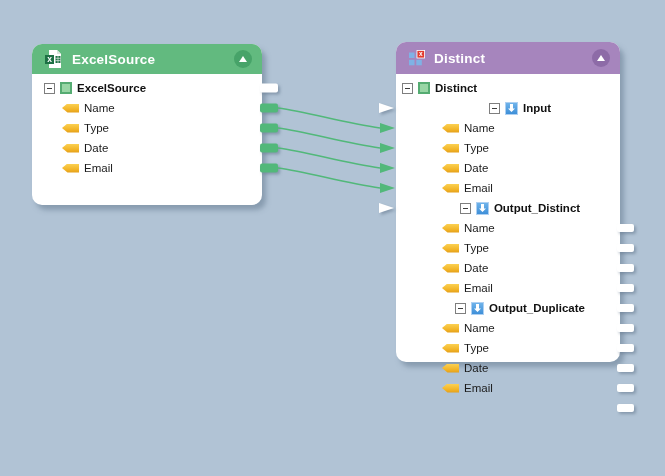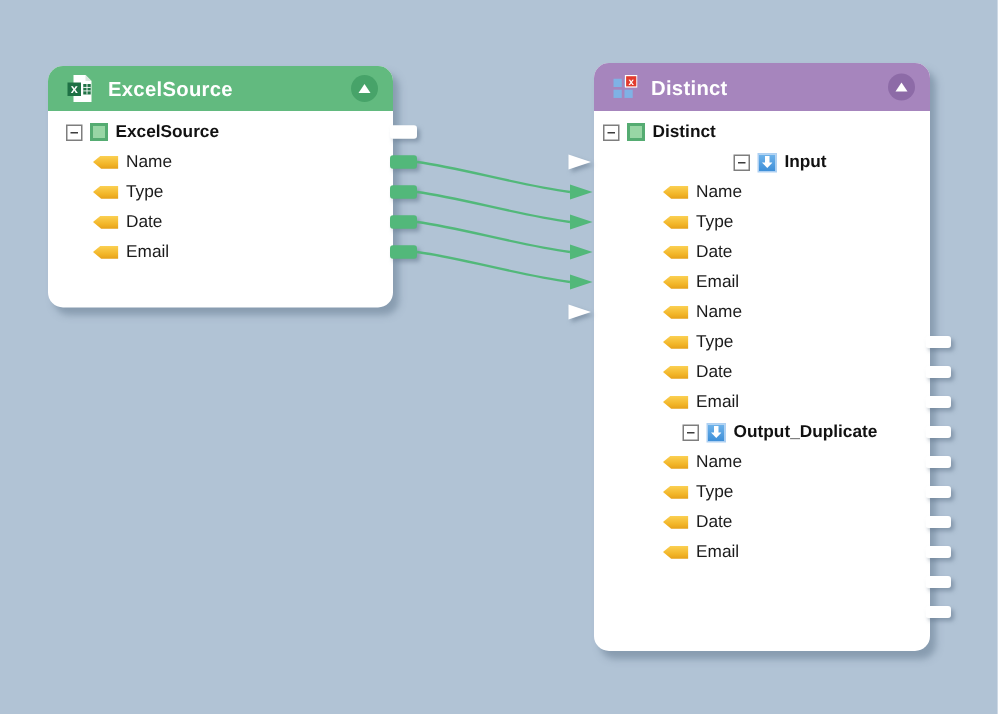--- a/index.html
+++ b/index.html
@@ -13,21 +13,21 @@
                  border-radius:10px 10px 0 0; position:relative; }
   .node-title { color:#fff; font-weight:bold; font-size:13.5px; letter-spacing:.2px; }
   .collapse-btn { position:absolute; right:10px; top:50%; transform:translateY(-50%);
                   width:18px; height:18px; border-radius:50%;
                   display:flex; align-items:center; justify-content:center; cursor:pointer; }
   .tri-up { width:0; height:0; border-left:4.5px solid transparent;
             border-right:4.5px solid transparent; border-bottom:6.5px solid #fff; }
 
   #excel-node { left:32px; top:44px; width:230px; height:161px; }
   #excel-node .node-header { height:30px; }
-  #distinct-node { left:396px; top:42px; width:224px; height:392px; }
+  #distinct-node { left:396px; top:42px; width:224px; height:320px; }
   #distinct-node .node-header { height:32px; }
 
   .tree { padding:4px 2px; }
   .trow { height:20px; display:flex; align-items:center; gap:5px;
           font-size:11.5px; color:#1b1b1b; white-space:nowrap; }
   .trow.bold { font-weight:bold; color:#111; }
   #excel-tree .lvl0 { padding-left:10px; }
   #excel-tree .lvl1 { padding-left:28px; }
   #distinct-tree .lvl0 { padding-left:4px; }
   #distinct-tree .lvl1 { padding-left:24px;justify-content:center; }
@@ -137,20 +137,29 @@
           <span class="icon-col"></span>
           <span class="tlabel">Type</span>
         </div>
         <div class="trow lvl2">
           <span class="icon-col"></span>
           <span class="tlabel">Date</span>
         </div>
         <div class="trow lvl2">
           <span class="icon-col"></span>
           <span class="tlabel">Email</span>
+        </div>
+        <div class="trow lvl1 bold">
+          <span class="expander"></span>
+          <span class="icon-sq-blue">
+            <svg width="7" height="8" viewBox="0 0 7 8">
+              <path d="M3.5 8L0 4.4h2V0h3v4.4h2Z" fill="#fff"></path>
+            </svg>
+          </span>
+          <span class="tlabel">Output_Distinct</span>
         </div>
         <div class="trow lvl2">
           <span class="icon-col"></span>
           <span class="tlabel">Name</span>
         </div>
         <div class="trow lvl2">
           <span class="icon-col"></span>
           <span class="tlabel">Type</span>
         </div>
         <div class="trow lvl2">

